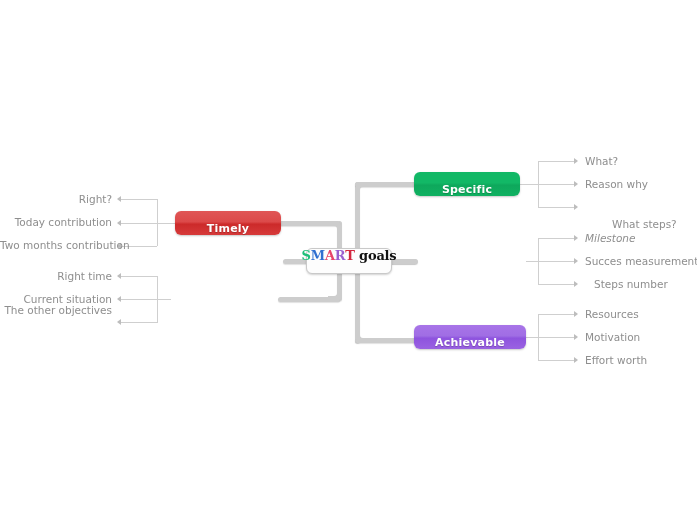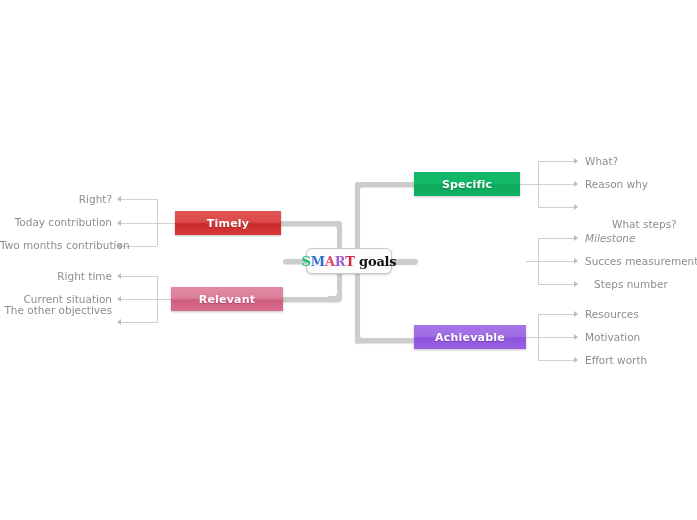--- a/index.html
+++ b/index.html
@@ -13,21 +13,21 @@
 
   
   .center-node{
     position:absolute;
     left:306px;top:248px;
     width:84px;height:24px;
     background:#fdfdfd;
     border:1px solid #c9c9c9;
     border-radius:6px;
     box-shadow:0 1px 2px rgba(0,0,0,.18);
-    display:flex;align-items:center;justify-content:center;
+    display:flex;align-items:flex-start;justify-content:center;
     z-index:8;
   }
   .center-text{
     font-family:"DejaVu Serif", serif;
     font-weight:bold;
     font-size:13px;
     letter-spacing:-.2px;
     white-space:nowrap;
     line-height:1;
   }
@@ -35,22 +35,22 @@
   .center-text .m{color:#2f6fd0;}
   .center-text .a{color:#e8456a;}
   .center-text .r{color:#9a5fd0;}
   .center-text .t{color:#d3263f;}
   .center-text .goals{color:#111111;}
 
   
   .branch{
     position:absolute;
     height:24px;
-    border-radius:0;
-    display:flex;align-items:center;justify-content:center;
+    border-radius:6px;
+    display:flex;align-items:flex-end;justify-content:center;
     color:#ffffff;
     font-size:11px;
     font-weight:bold;
     letter-spacing:.2px;
     box-shadow:0 1px 2px rgba(0,0,0,.22);
     z-index:7;
     text-shadow:0 1px 1px rgba(0,0,0,.22);
   }
   .b-specific{
     left:414px;top:172px;width:106px;
@@ -209,23 +209,20 @@
 
   <div class="branch b-specific">
     <span>Specific</span>
   </div>
   <div class="branch b-achievable">
     <span>Achievable</span>
   </div>
   <div class="branch b-timely">
     <span>Timely</span>
   </div>
-  <div class="branch b-relevant">
-    <span>Relevant</span>
-  </div>
 
   <div class="leaf leaf-right" style="left:585px;top:155px;">What?</div>
   <div class="leaf leaf-right" style="left:585px;top:178px;">Reason why</div>
   <div class="leaf leaf-right" style="left:585px;top:218px;margin-left:27px;">What steps?</div>
 
   <div class="leaf leaf-right" style="left:585px;top:232px;font-style:italic;">Milestone</div>
   <div class="leaf leaf-right" style="left:585px;top:255px;">Succes measurement</div>
   <div class="leaf leaf-right" style="left:585px;top:278px;margin-left:9px;">Steps number</div>
 
   <div class="leaf leaf-right" style="left:585px;top:308px;">Resources</div>

